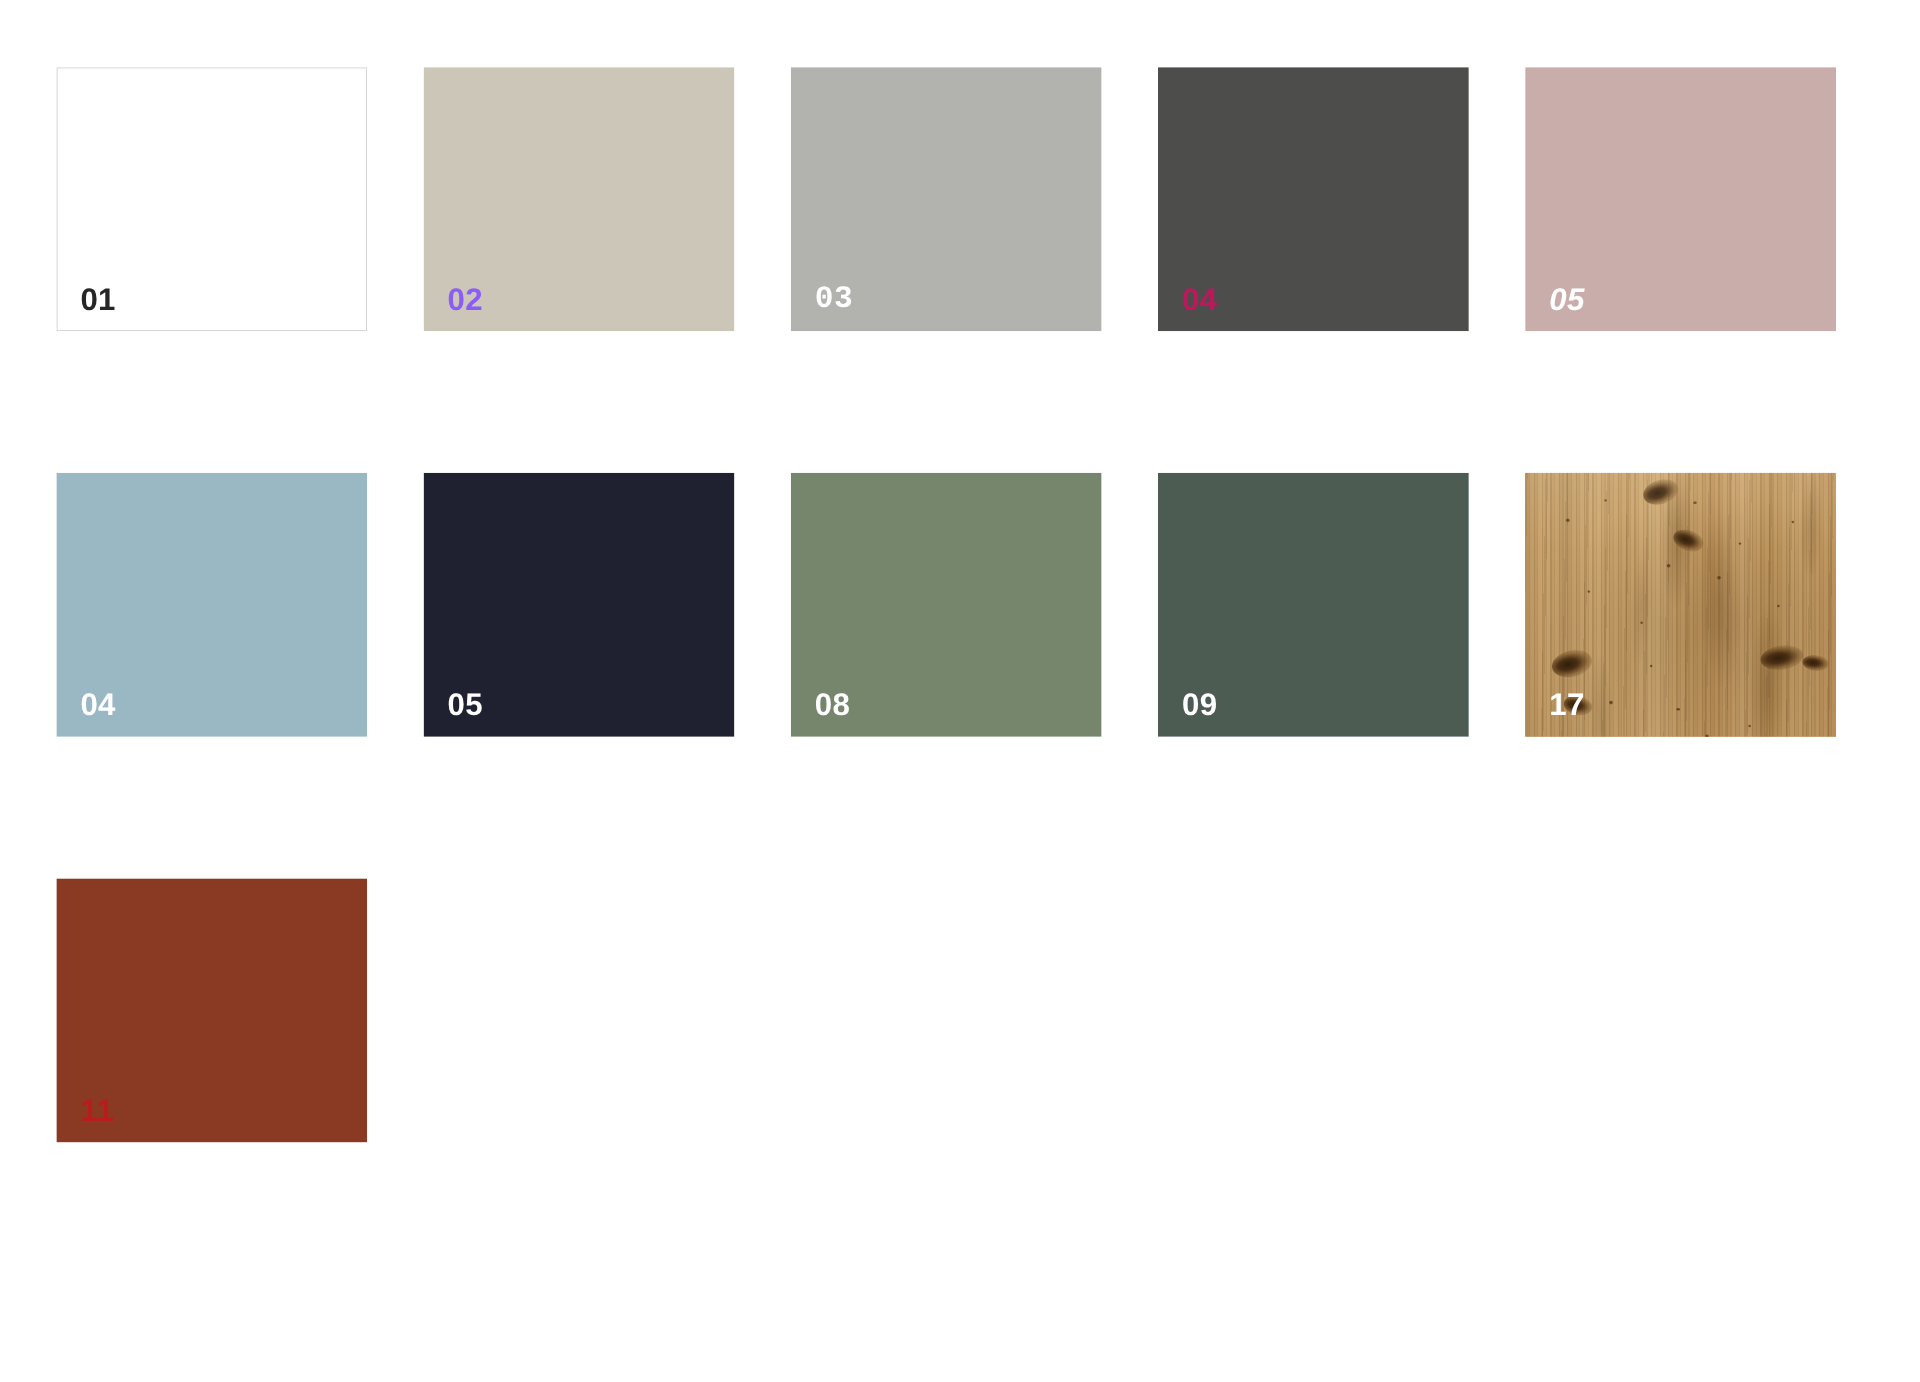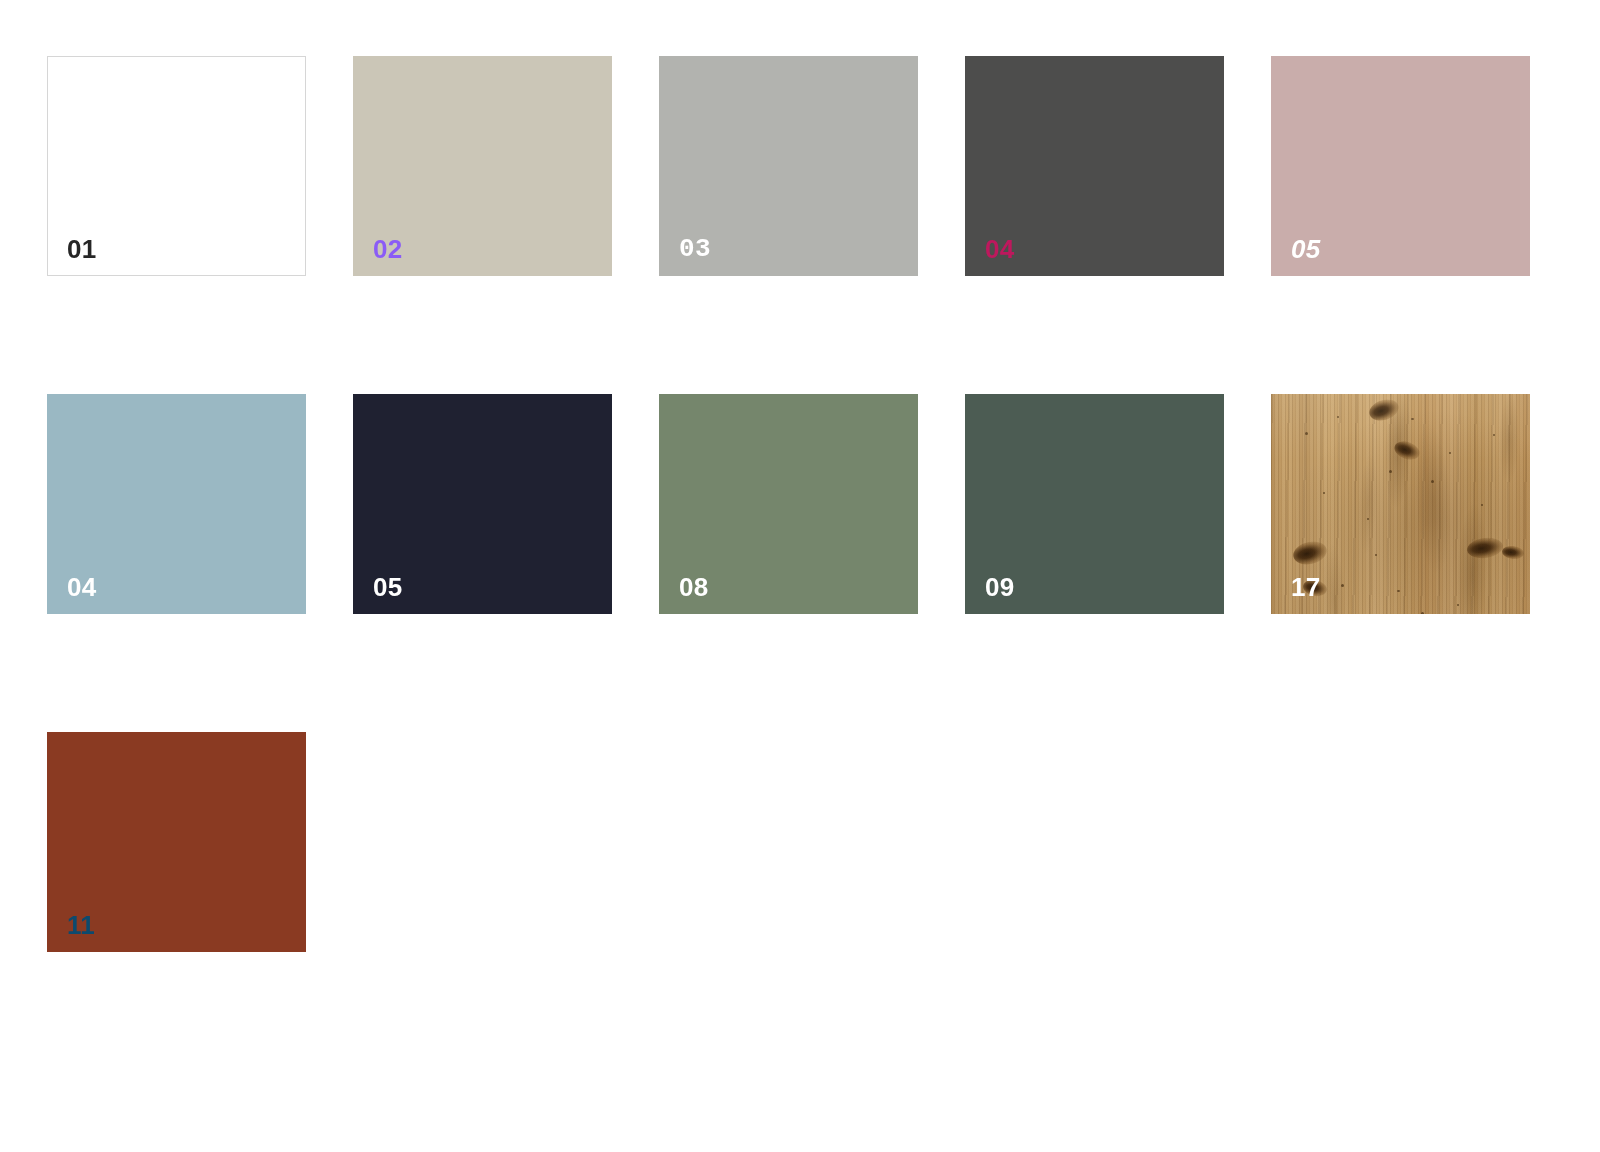--- a/index.html
+++ b/index.html
@@ -165,15 +165,15 @@
         <div class="wood-fleck" style="left: 150px; top: 218px; width: 3px; height: 3px;"></div>
         <div class="wood-fleck" style="left: 186px; top: 210px; width: 2px; height: 2px;"></div>
         <div class="wood-fleck" style="left: 104px; top: 160px; width: 2px; height: 2px;"></div>
         <div class="wood-fleck" style="left: 222px; top: 40px; width: 2px; height: 2px;"></div>
         <div class="wood-shade" style="background: radial-gradient(at 62% 58%, rgba(74, 46, 16, 0.16) 0%, rgba(0, 0, 0, 0) 62%), linear-gradient(rgba(255, 245, 225, 0.1) 0%, rgba(0, 0, 0, 0) 30%, rgba(60, 36, 12, 0.07) 100%);"></div>
       </div>
       <span class="swatch-label" style="color: rgb(255, 255, 255);">17</span>
     </div>
     <div class="swatch">
       <div class="swatch-surface" style="background: rgb(138, 58, 34);"></div>
-      <span class="swatch-label" style="color: #0c4a6e;">11</span>
+      <span class="swatch-label" style="color: #b91c1c;">11</span>
     </div>
   </div>
 
 </body></html>

